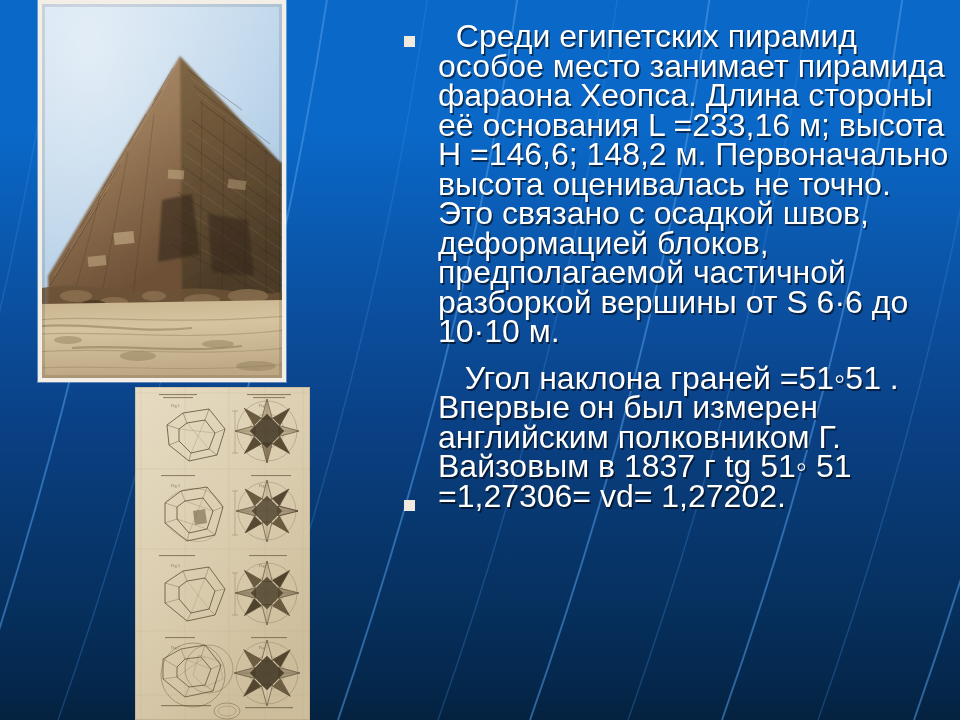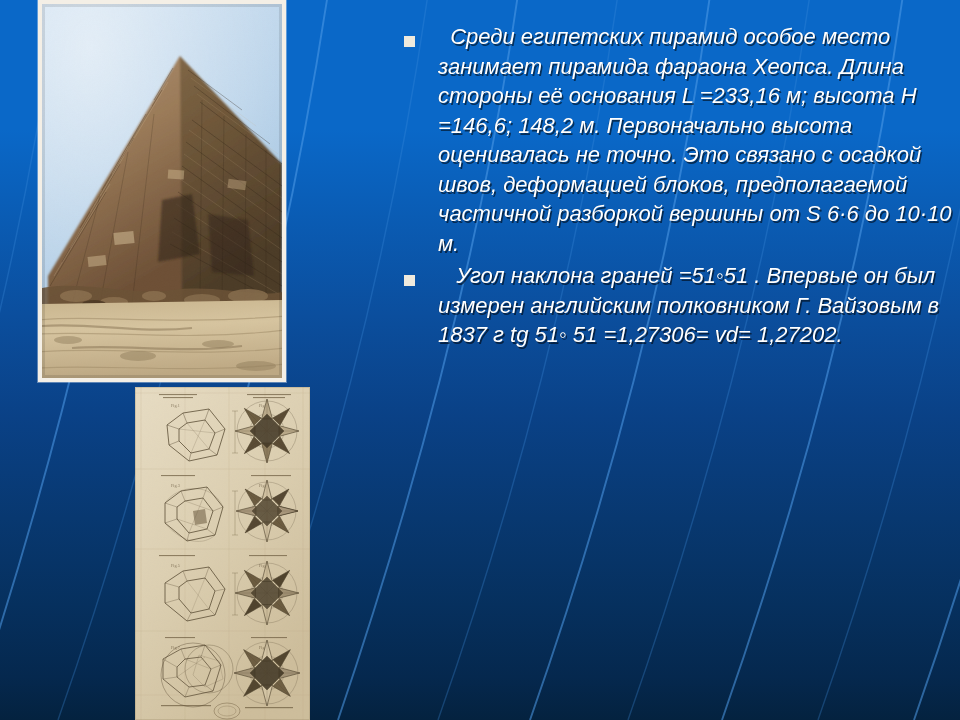--- a/index.html
+++ b/index.html
@@ -32,28 +32,27 @@
     position:absolute;left:404px;top:22px;width:548px;
   }
   .bullet-row{display:flex;align-items:flex-start;}
   .bullet-mark{
     flex:0 0 auto;width:11px;height:11px;margin-top:14px;margin-right:23px;
     background:#efeadd;
   }
   .bullet-text{
     flex:1 1 auto;
     color:#ffffff;
-    font-size:22px;
+    font-size:32px;
     line-height:29.5px;
     letter-spacing:0px;
     text-shadow:1.5px 1.5px 0.5px rgba(0,0,0,.55), -0.5px -0.5px 0 rgba(0,0,0,.25);
     white-space:pre-wrap;
-    font-style:italic;
-  }
-  #bullet2{margin-top:3px;}
+  }
+  #bullet2{margin-top:17px;align-items:flex-end;}
 </style>
 </head>
 <body>
 
 <div id="slide">
 
   <svg id="bg-graticule" viewBox="0 0 960 720" preserveAspectRatio="none">
     <defs>
       <linearGradient id="fadeH" x1="0" y1="0" x2="0" y2="1">
         <stop offset="0" stop-color="#5aa8ee" stop-opacity="0.75"></stop>

